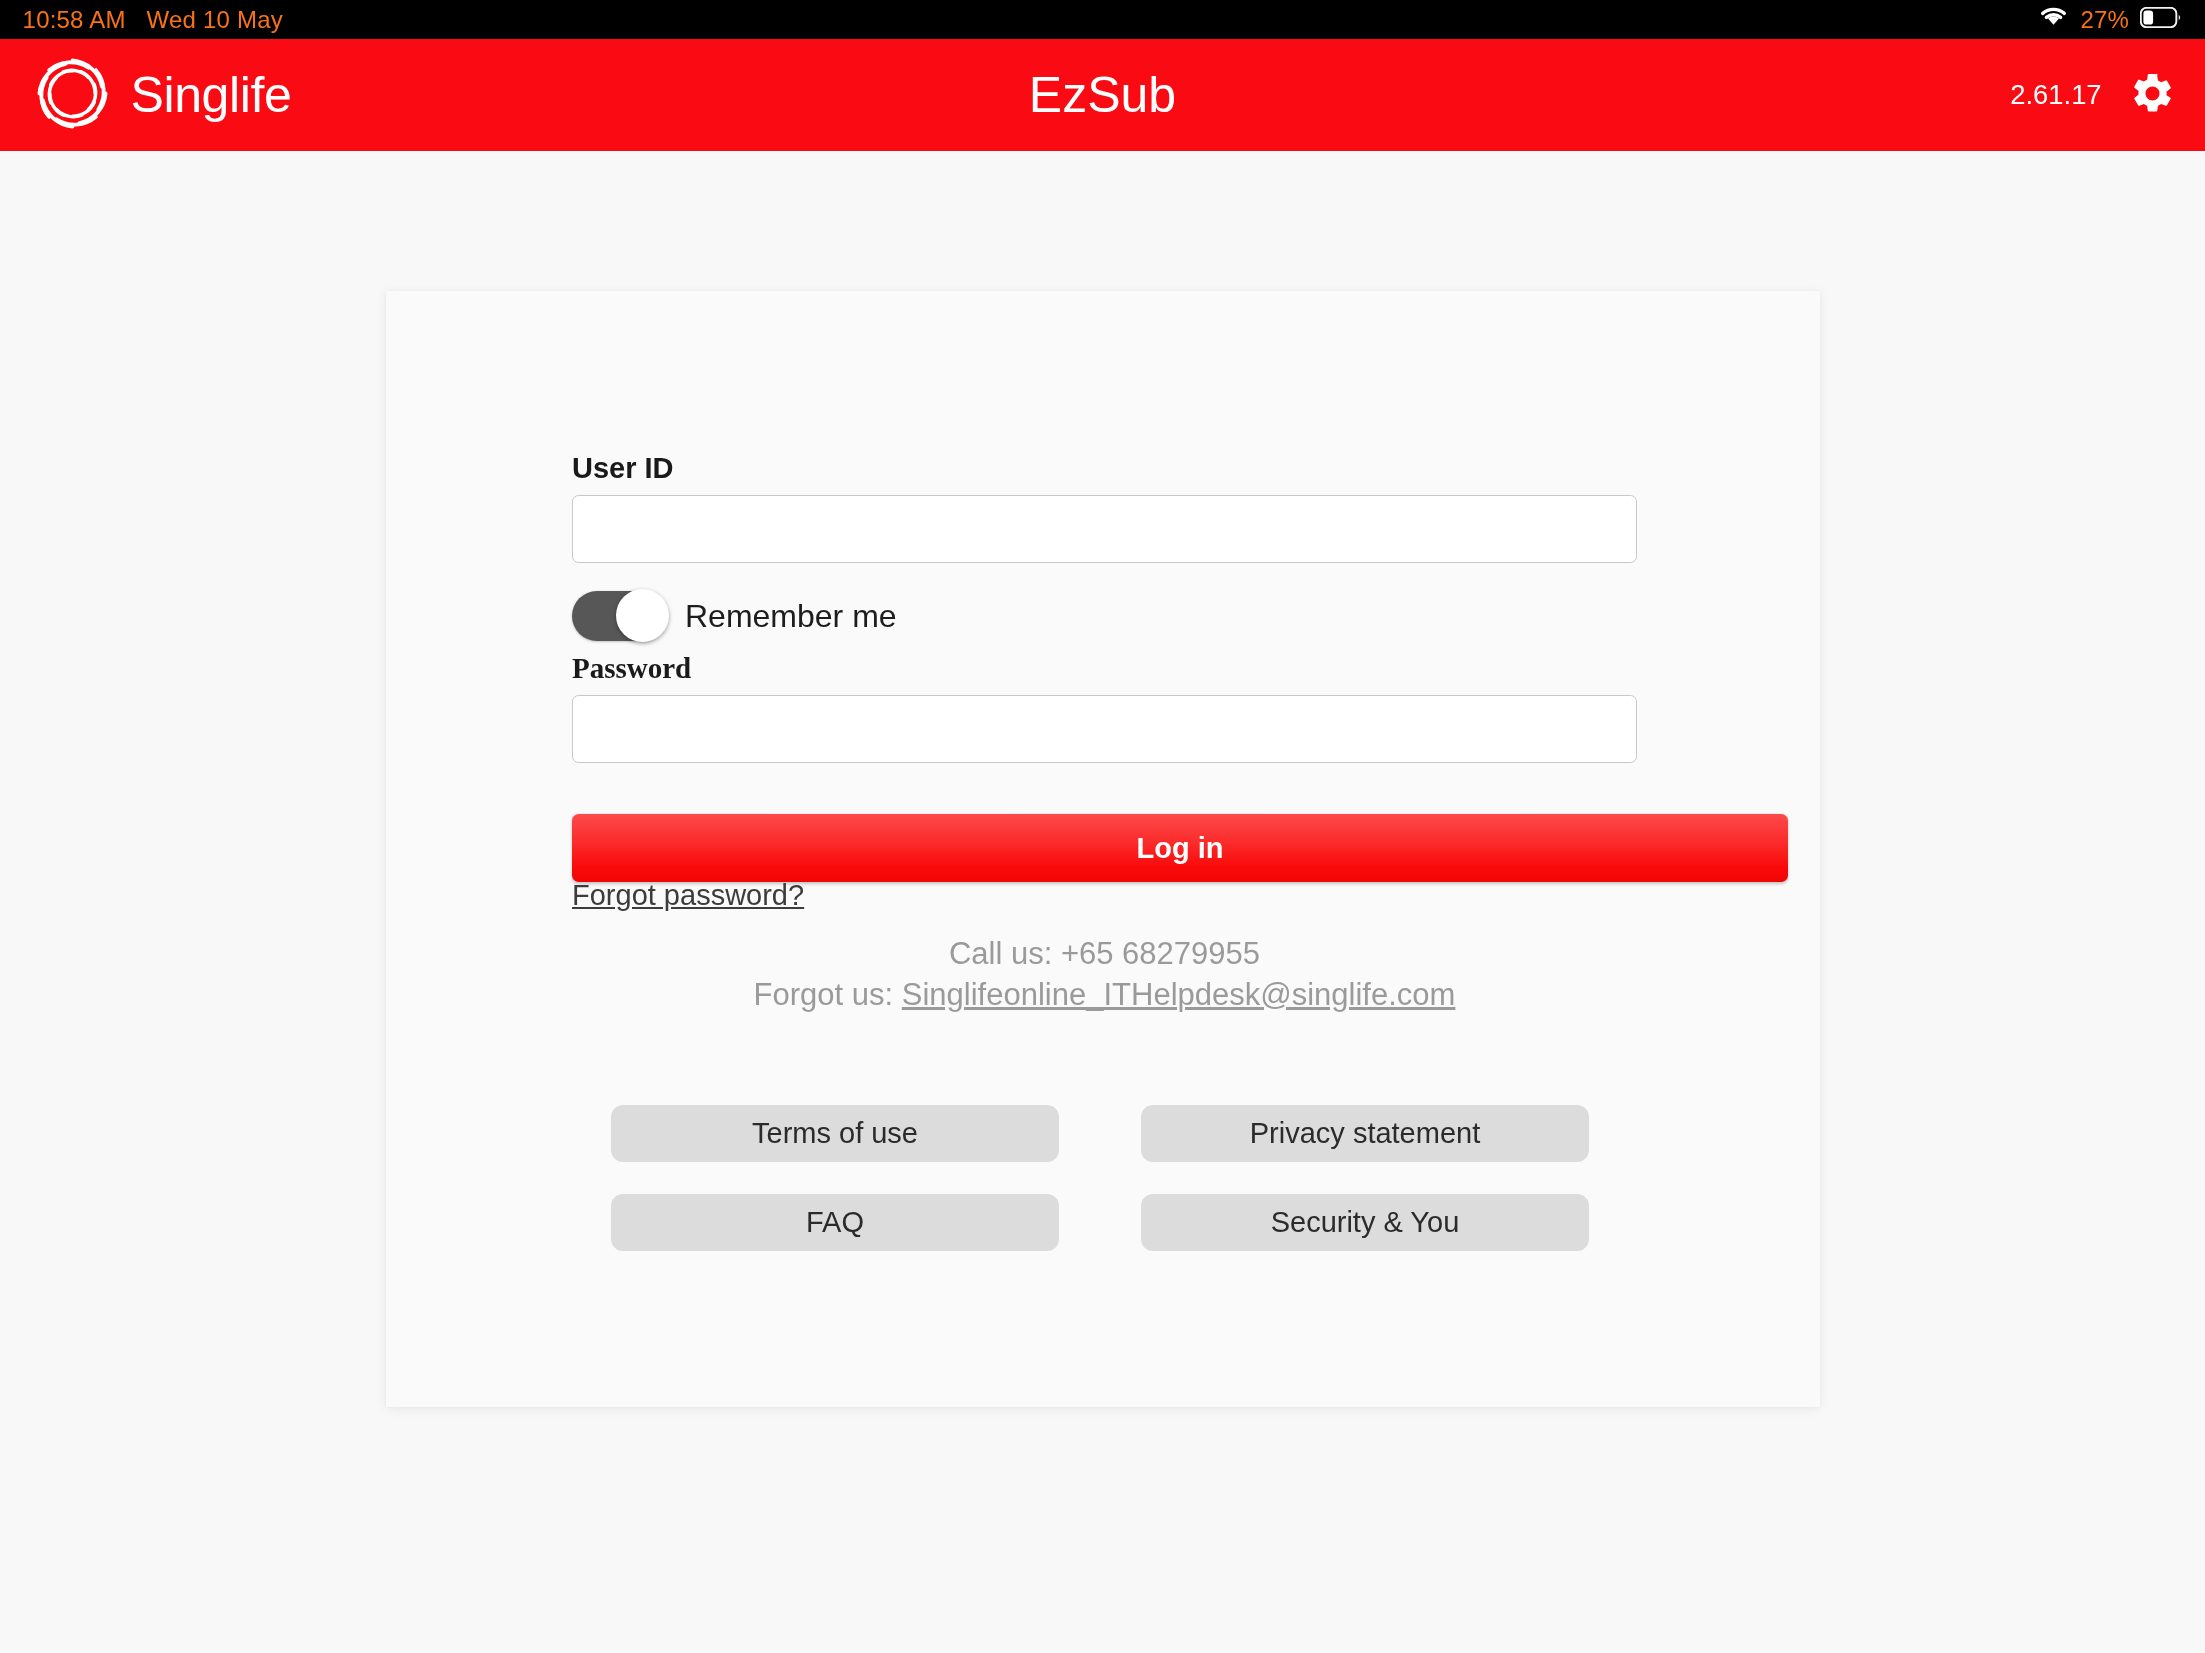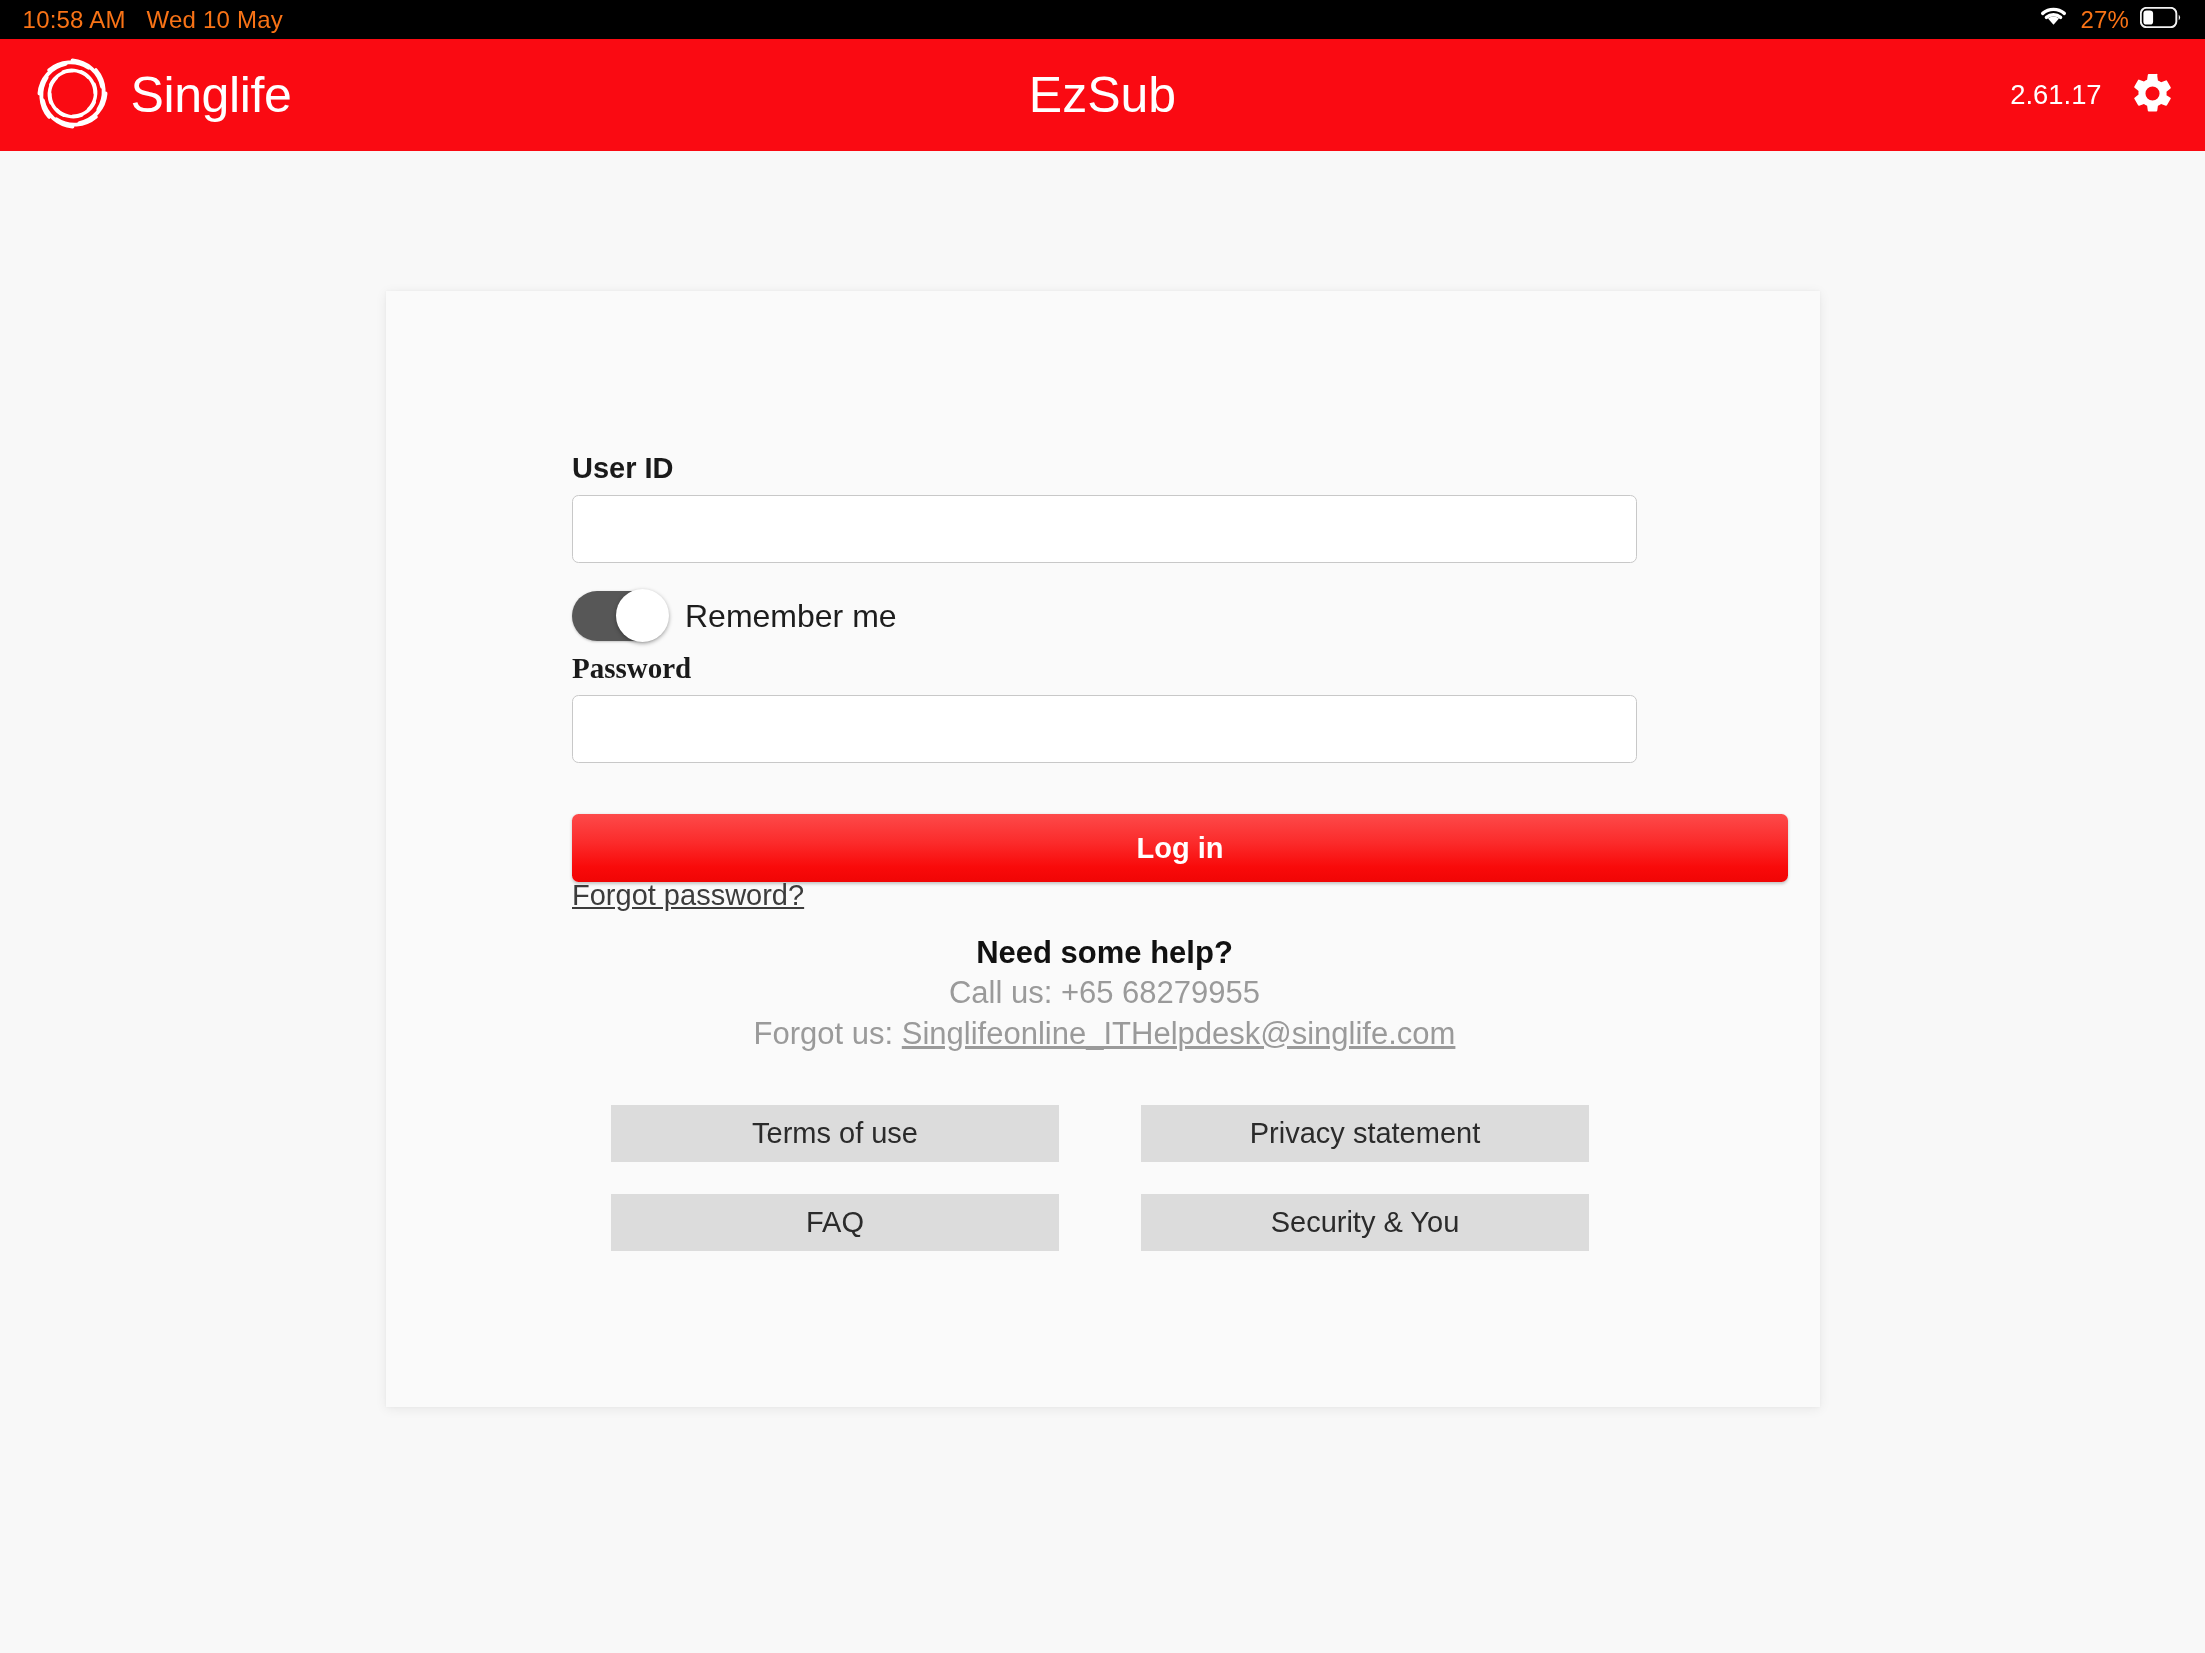--- a/index.html
+++ b/index.html
@@ -219,21 +219,21 @@
     display: grid;
     grid-template-columns: 448px 448px;
     column-gap: 82px;
     row-gap: 32px;
     margin-left: 39px;
   }
   .link-btn {
     height: 57px;
     background: #dcdcdc;
     border: none;
-    border-radius: 0;
+    border-radius: 12px;
     color: #2b2b2b;
     font-size: 29px;
     font-family: "Liberation Sans", sans-serif;
     cursor: pointer;
     display: flex;
     align-items: center;
     justify-content: center;
   }
 </style>
 </head>
@@ -325,21 +325,20 @@
 
       <div class="field-label" style="position:absolute; left:0; top:363px;font-family:Liberation Serif, serif;">Password</div>
 
       <input class="text-input" type="password" style="position: absolute; left: 0px; top: 404px;" value="" placeholder="">
 
       <button class="login-btn" style="position:absolute; left:0; top:523px;">Log in</button>
 
       <a class="forgot-link" style="position:absolute; left:0; top:588px;">Forgot password?</a>
 
       <div class="help-block" style="position:absolute; left:0; top:643px;">
-        <div class="help-title">Need some help?</div>
         <div class="help-line">
           <span>Call us: </span><span>+65 68279955</span>
         </div>
         <div class="help-line">
           <span>Forgot us: </span><a>Singlifeonline_ITHelpdesk@singlife.com</a>
         </div>
       </div>
 
       <div class="link-grid" style="position:absolute; left:0; top:814px;">
         <button class="link-btn">Terms of use</button>

